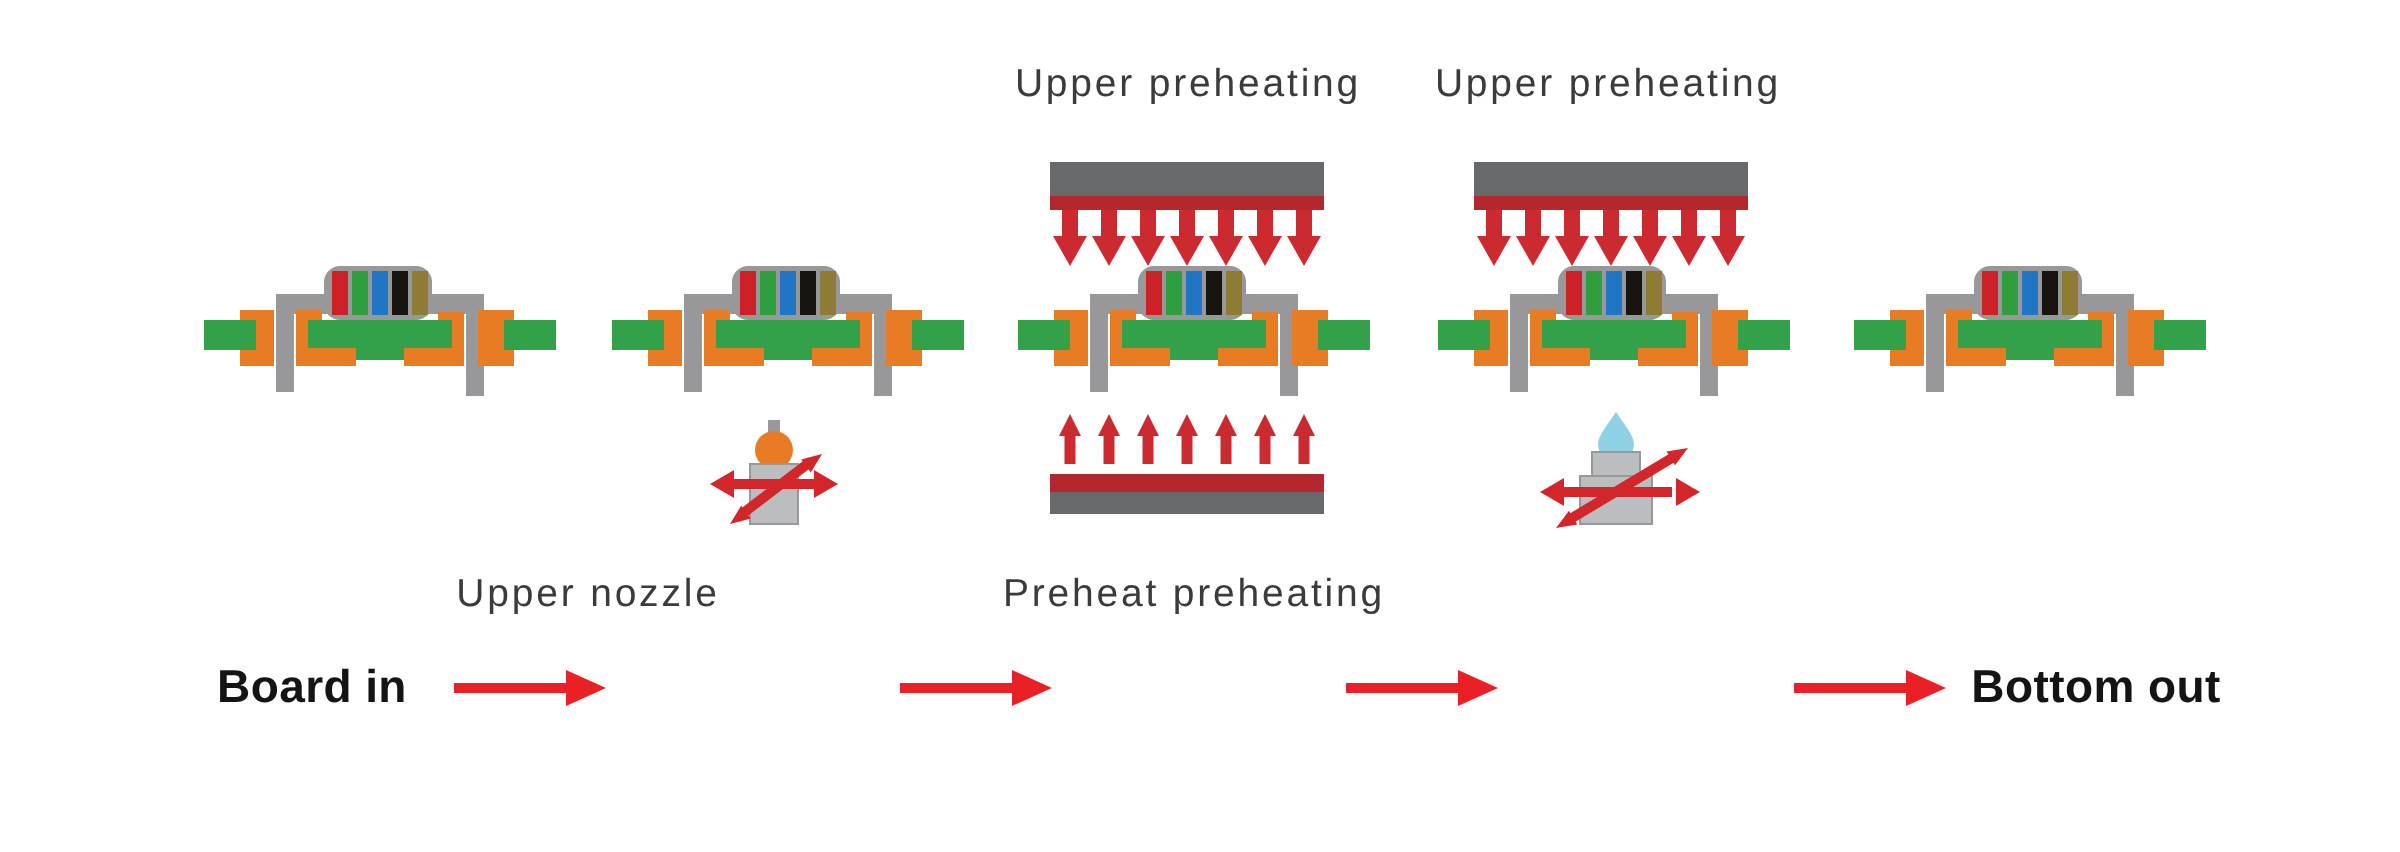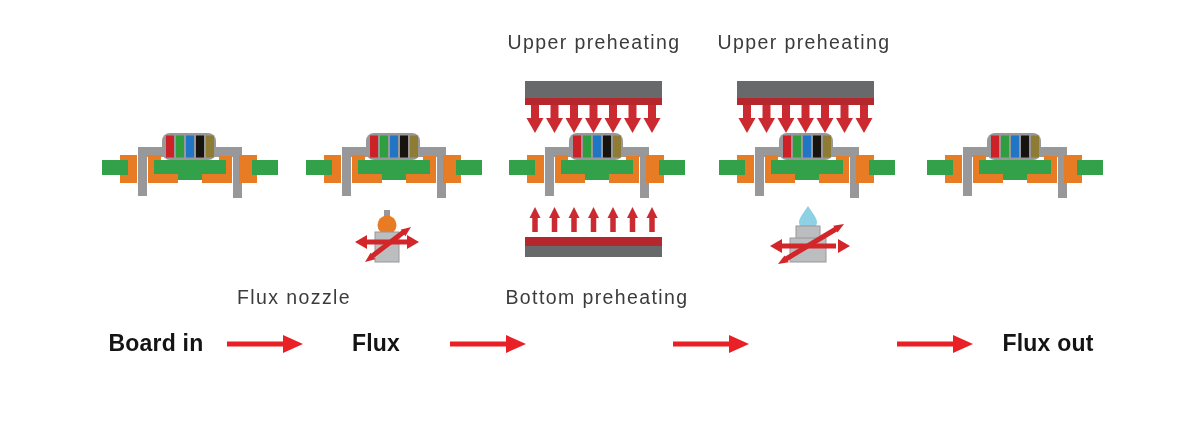--- a/index.html
+++ b/index.html
@@ -162,32 +162,31 @@
     <rect class="c-nbody c-ndark" x="28" y="22" width="24" height="13" stroke-width="1"></rect>
     <rect class="c-nbody c-ndark" x="22" y="34" width="36" height="24" stroke-width="1"></rect>
     <rect class="c-na" x="12" y="39.5" width="56" height="5"></rect>
     <polygon class="c-na" points="2,42 14,35 14,49"></polygon>
     <polygon class="c-na" points="82,42 70,35 70,49"></polygon>
     <line class="s-na" x1="18" y1="55" x2="68" y2="25" stroke-width="5"></line>
     <polygon class="c-na" points="10,60 20.7,58.2 16.5,51.4"></polygon>
     <polygon class="c-na" points="76,20 69.5,28.6 65.3,21.8"></polygon>
   </svg>
 
-  <div class="lbl station-lbl" style="left:204px;top:286px;width:180px">Flux nozzle</div>
-  <div class="lbl station-lbl" style="left:497px;top:286px;width:200px">Bottom preheating</div>
+  <div class="lbl station-lbl" style="left:204px;top:286px;width:180px">Upper nozzle</div>
+  <div class="lbl station-lbl" style="left:497px;top:286px;width:200px">Preheat preheating</div>
 
   <div class="lbl flow-lbl" style="left:76px;top:330px;width:160px">Board in</div>
   <svg class="abs" style="left:227px;top:335px" width="76" height="18" viewBox="0 0 76 18">
       <use href="#flow-arrow"></use>
     </svg>
-  <div class="lbl flow-lbl" style="left:296px;top:330px;width:160px">Flux</div>
   <svg class="abs" style="left:450px;top:335px" width="76" height="18" viewBox="0 0 76 18">
       <use href="#flow-arrow"></use>
     </svg>
   <svg class="abs" style="left:673px;top:335px" width="76" height="18" viewBox="0 0 76 18">
       <use href="#flow-arrow"></use>
     </svg>
   <svg class="abs" style="left:897px;top:335px" width="76" height="18" viewBox="0 0 76 18">
       <use href="#flow-arrow"></use>
     </svg>
-  <div class="lbl flow-lbl" style="left:968px;top:330px;width:160px">Flux out</div>
+  <div class="lbl flow-lbl" style="left:968px;top:330px;width:160px">Bottom out</div>
 
 </div>
 
 </body></html>

